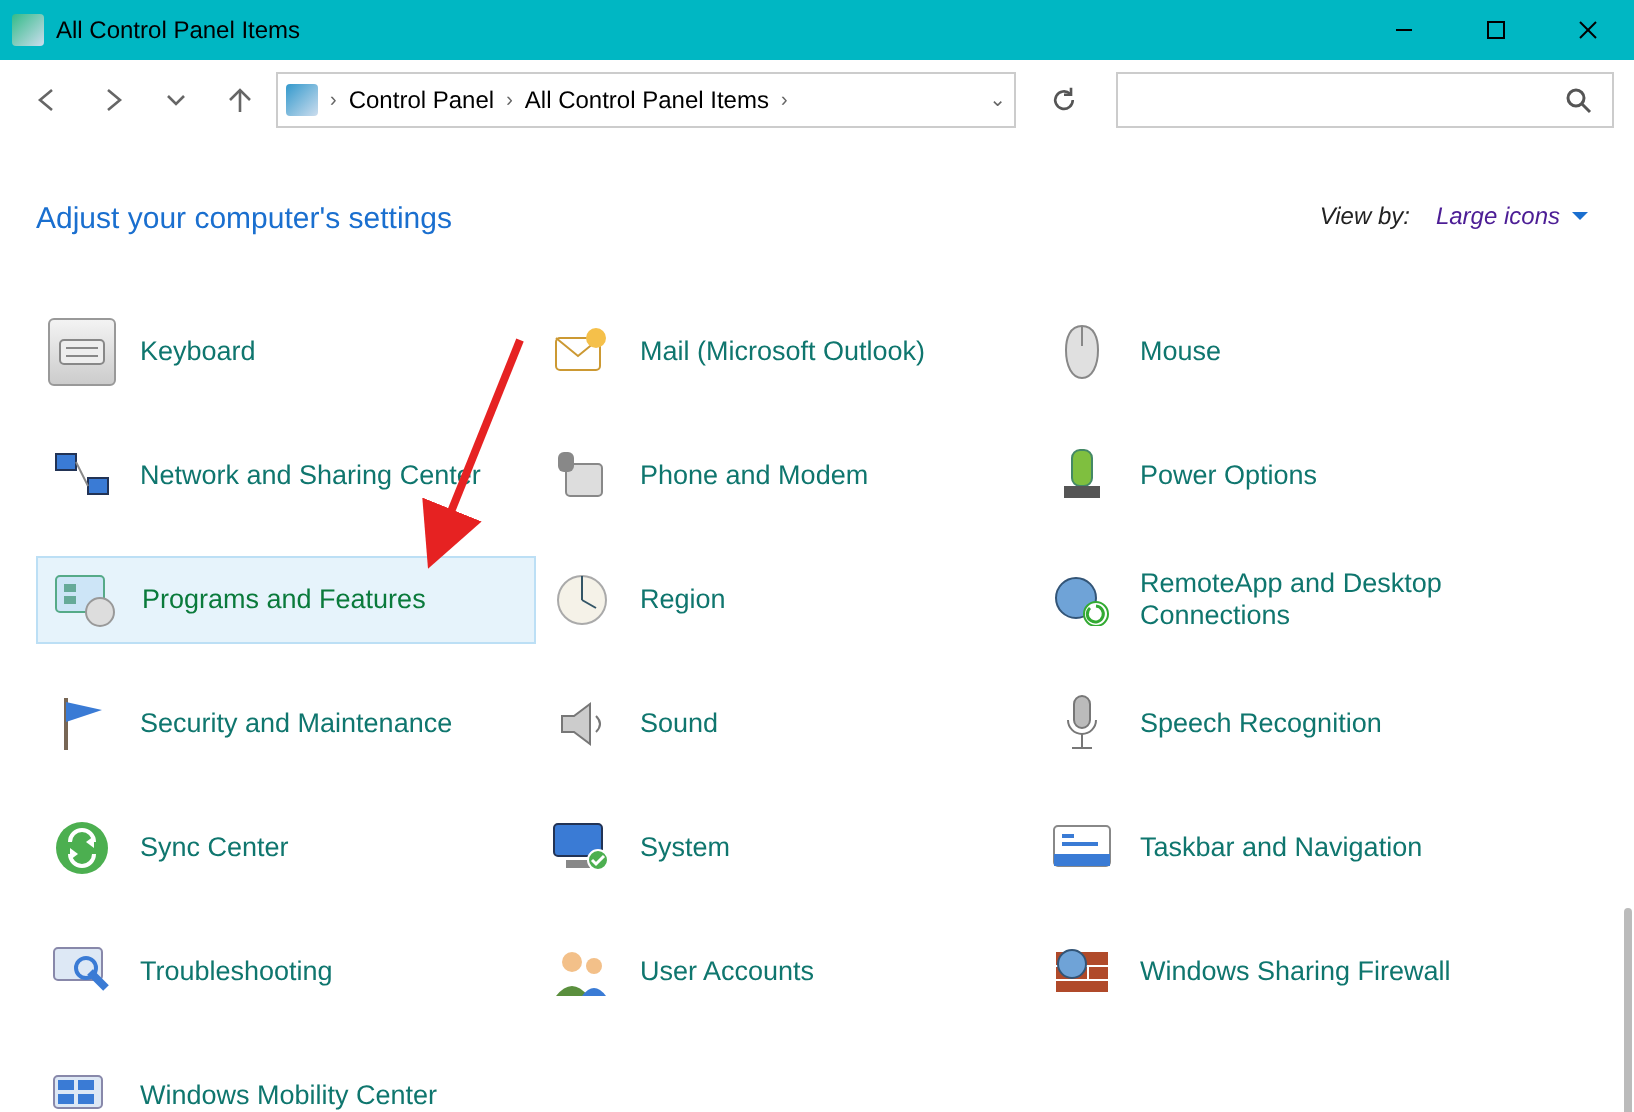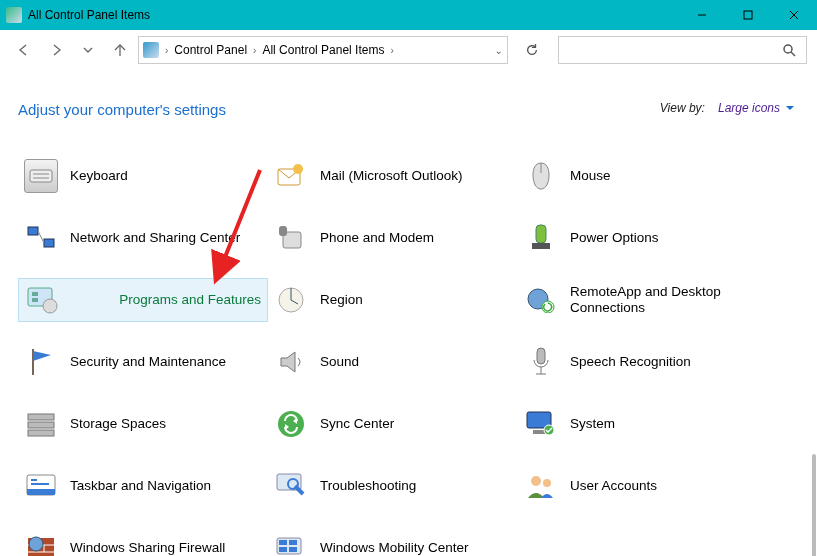--- a/index.html
+++ b/index.html
@@ -29,23 +29,23 @@
   .heading-row { display:flex; align-items:flex-end; padding: 28px 18px 10px 18px; }
   .heading { color:#1a6fcf; font-size:15px; flex:1; }
   .viewby { font-size:12px; color:#222; display:flex; align-items:center; gap:6px;font-style:italic; }
   .viewby-select { color:#4c1d95; border:1px solid transparent; padding:2px 18px 2px 6px; position:relative; }
   .viewby-select::after { content:""; position:absolute; right:4px; top:7px; border:4px solid transparent; border-top-color:#1a6fcf; }
 
   
   .grid-wrap { position:absolute; left:0; right:0; top:138px; bottom:0; overflow:hidden; }
   .grid { display:grid; grid-template-columns: 250px 250px 250px; gap: 18px 0; padding: 6px 18px; }
   .item { display:flex; align-items:center; gap:12px; padding:4px 6px; height:44px; }
-  .item.hover { background:#e6f3fb; border:1px solid #bcdff5;justify-content:space-between; }
+  .item.hover { background:#e6f3fb; border:1px solid #bcdff5; }
   .item .icon { width:34px; height:34px; flex-shrink:0; }
-  .item .label { color:#000000; font-size:13.5px; line-height:1.2; }
+  .item .label { color:#0f766e; font-size:13.5px; line-height:1.2; }
   .item.hover .label { color:#0a7a3b; }
 
   
   .scroll-thumb { position:absolute; right:1px; top:316px; width:4px; height:180px; background:#bbb; border-radius:2px; }
 
   
   .arrow { position:absolute; left:205px; top:165px; pointer-events:none; }
 
   
   .ibox { width:100%; height:100%; border-radius:4px; display:flex;align-items:center;justify-content:center; }
@@ -281,32 +281,20 @@
               <line x1="10" y1="21" x2="10" y2="28" stroke="#777"></line>
               <line x1="5" y1="28" x2="15" y2="28" stroke="#777"></line>
             </svg>
           </div>
         </div>
       <div class="label">Speech Recognition</div>
     </div>
     <div class="item">
       <div class="icon">
           <div class="ibox">
-            <svg width="30" height="28">
-              <rect x="2" y="4" width="26" height="6" fill="#bbb" stroke="#777"></rect>
-              <rect x="2" y="12" width="26" height="6" fill="#bbb" stroke="#777"></rect>
-              <rect x="2" y="20" width="26" height="6" fill="#bbb" stroke="#777"></rect>
-            </svg>
-          </div>
-        </div>
-      <div class="label">Storage Spaces</div>
-    </div>
-    <div class="item">
-      <div class="icon">
-          <div class="ibox">
             <svg width="30" height="30">
               <circle cx="15" cy="15" r="13" fill="#4caf50"></circle>
               <path d="M9 12 a6 6 0 0 1 12 0 M21 18 a6 6 0 0 1 -12 0" fill="none" stroke="#fff" stroke-width="2"></path>
               <polygon points="21,9 21,15 17,12" fill="#fff"></polygon>
               <polygon points="9,21 9,15 13,18" fill="#fff"></polygon>
             </svg>
           </div>
         </div>
       <div class="label">Sync Center</div>
     </div>

